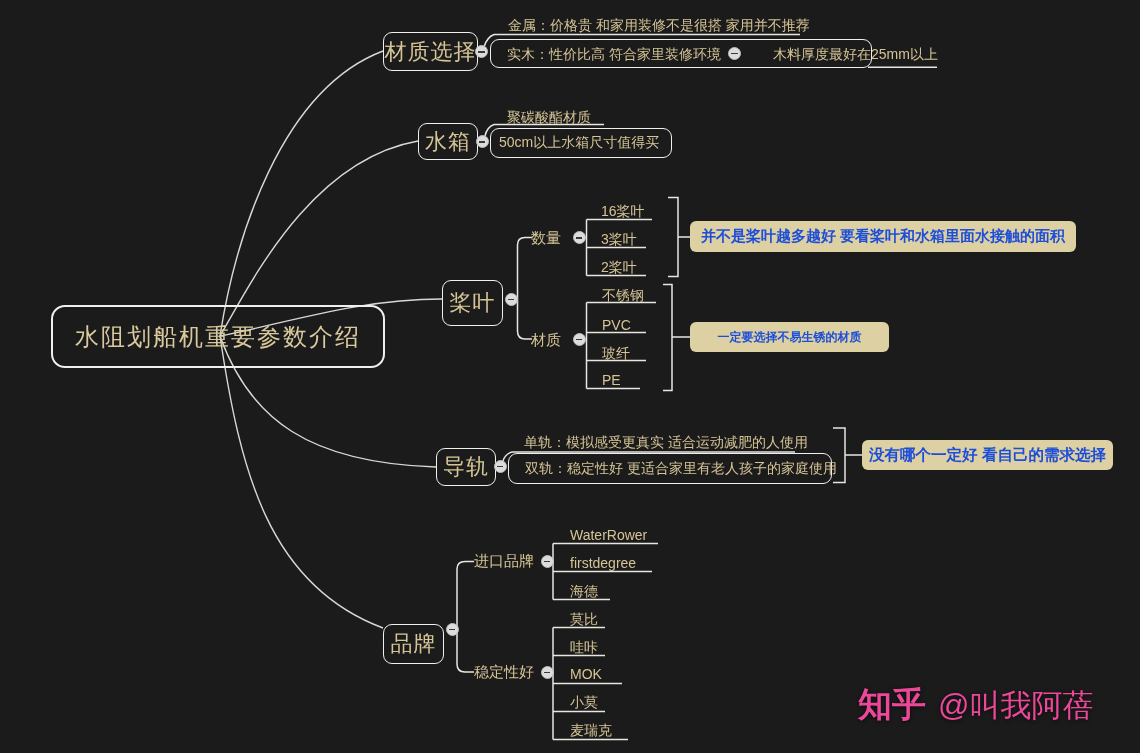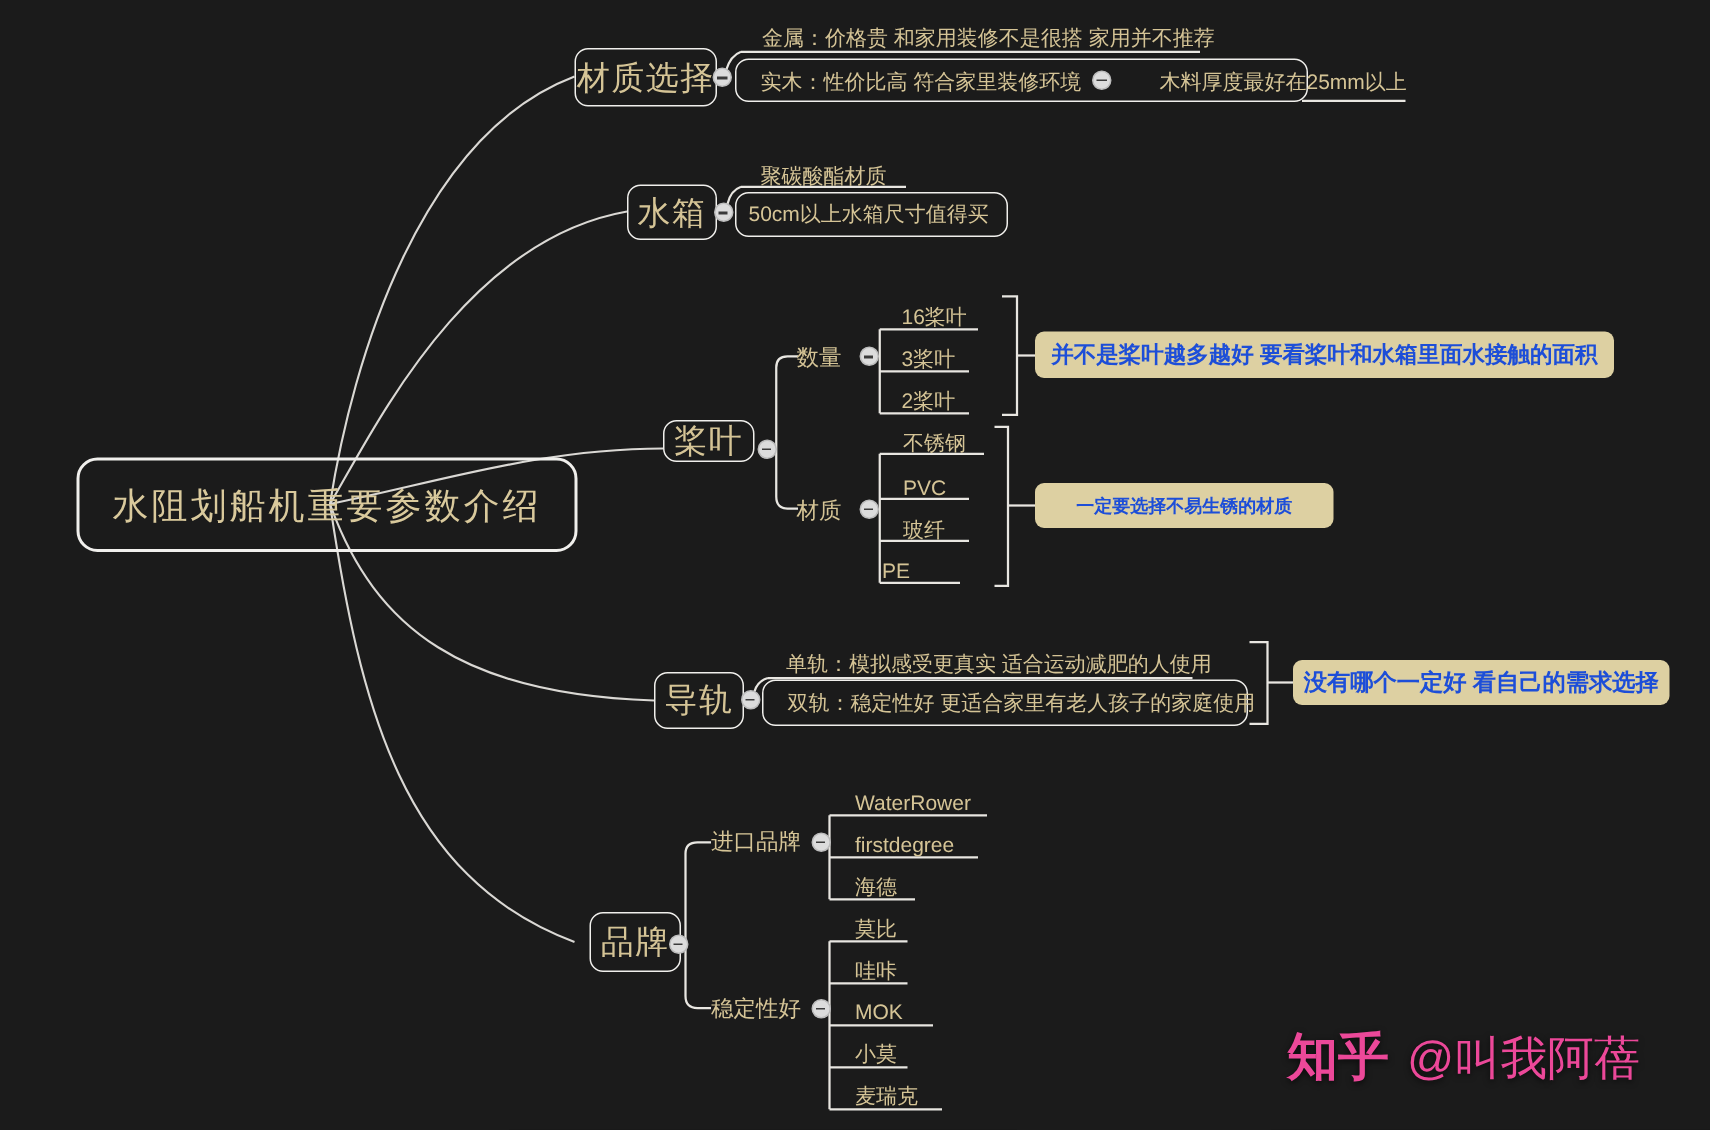--- a/index.html
+++ b/index.html
@@ -100,43 +100,43 @@
     <path d="M 553 655.5 L 605 655.5"></path>
     <path d="M 553 683.5 L 622 683.5"></path>
     <path d="M 553 711.5 L 605 711.5"></path>
     <path d="M 553 739.5 L 628 739.5"></path>
   </svg>
 
   <div class="node root" style="left:51px;top:305px;width:334px;height:63px;">水阻划船机重要参数介绍</div>
 
   <div class="node branch" style="left:383px;top:32px;width:95px;height:39px;">材质选择</div>
   <div class="node branch" style="left:418px;top:123px;width:60px;height:37px;">水箱</div>
-  <div class="node branch" style="left:442px;top:280px;width:61px;height:28px;">桨叶</div>
+  <div class="node branch" style="left:442px;top:280px;width:61px;height:46px;">桨叶</div>
   <div class="node branch" style="left:436px;top:448px;width:60px;height:38px;">导轨</div>
-  <div class="node branch" style="left:383px;top:608px;width:61px;height:40px;margin-left:10px;">品牌</div>
+  <div class="node branch" style="left:383px;top:624px;width:61px;height:40px;">品牌</div>
 
   <div class="txt" style="left:508px;top:17px;">金属：价格贵 和家用装修不是很搭 家用并不推荐</div>
   <div class="node rowbox" style="left:490px;top:39px;width:382px;height:29px;"></div>
   <div class="txt" style="left:507px;top:46px;">实木：性价比高 符合家里装修环境</div>
   <div class="txt" style="left:773px;top:46px;">木料厚度最好在25mm以上</div>
 
   <div class="txt" style="left:507px;top:109px;">聚碳酸酯材质</div>
   <div class="node rowbox" style="left:490px;top:128px;width:182px;height:30px;padding-left:8px;">50cm以上水箱尺寸值得买</div>
 
   <div class="txt lbl" style="left:531px;top:229px;">数量</div>
   <div class="txt" style="left:601px;top:203px;">16桨叶</div>
   <div class="txt" style="left:601px;top:231px;">3桨叶</div>
   <div class="txt" style="left:601px;top:259px;">2桨叶</div>
   <div class="summary" style="left:690px;top:221px;width:386px;height:31px;font-size:15px;">并不是桨叶越多越好 要看桨叶和水箱里面水接触的面积</div>
 
   <div class="txt lbl" style="left:531px;top:331px;">材质</div>
   <div class="txt" style="left:602px;top:287px;">不锈钢</div>
   <div class="txt" style="left:602px;top:317px;">PVC</div>
   <div class="txt" style="left:602px;top:345px;">玻纤</div>
-  <div class="txt" style="left:588px;top:372px;">PE</div>
+  <div class="txt" style="left:602px;top:372px;">PE</div>
   <div class="summary" style="left:690px;top:322px;width:199px;height:30px;font-size:12px;">一定要选择不易生锈的材质</div>
 
   <div class="txt" style="left:524px;top:434px;">单轨：模拟感受更真实 适合运动减肥的人使用</div>
   <div class="node rowbox" style="left:508px;top:453px;width:324px;height:31px;padding-left:16px;">双轨：稳定性好 更适合家里有老人孩子的家庭使用</div>
   <div class="summary" style="left:862px;top:440px;width:251px;height:30px;font-size:15.5px;">没有哪个一定好 看自己的需求选择</div>
 
   <div class="txt lbl" style="left:474px;top:552px;">进口品牌</div>
   <div class="txt" style="left:570px;top:527px;">WaterRower</div>
   <div class="txt" style="left:570px;top:555px;">firstdegree</div>
   <div class="txt" style="left:570px;top:583px;">海德</div>

